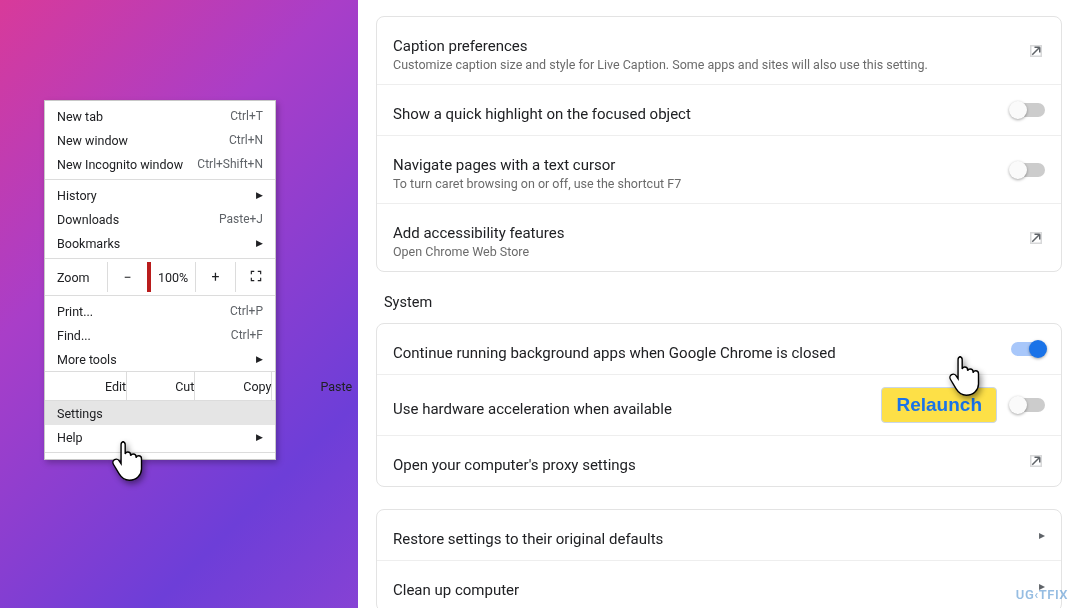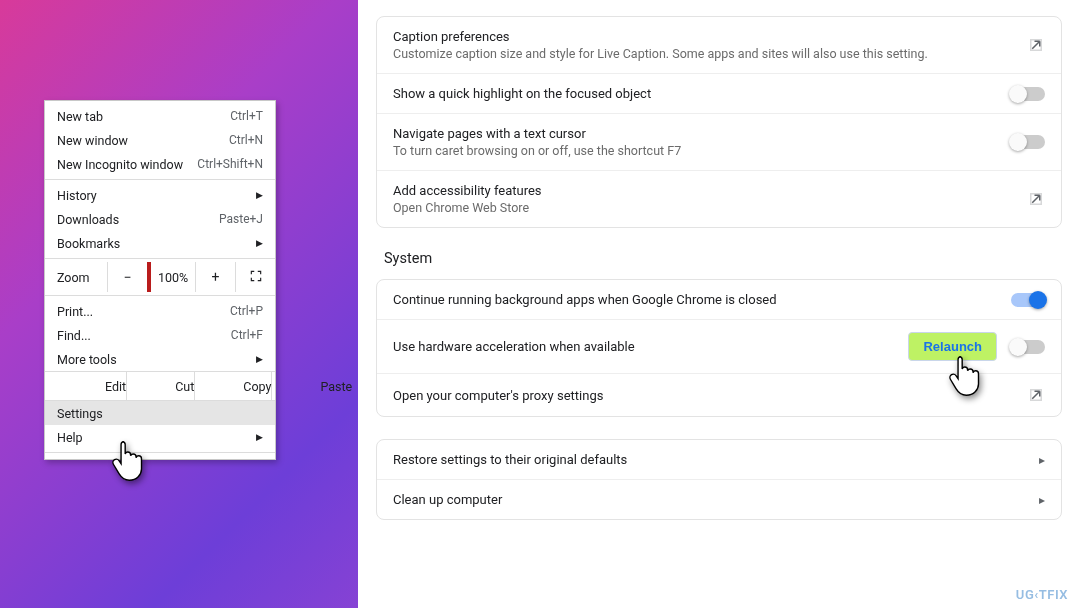--- a/index.html
+++ b/index.html
@@ -29,22 +29,23 @@
   .row {
     display: flex;
     align-items: center;
     padding: 12px 16px;
     border-top: 1px solid #eee;
     position: relative;
   }
   .row:first-child { border-top: none; }
   .row .txt { flex: 1; }
   .row .ttl {
-    font-size: 13px;
+    font-size: 15px;
     color: #202124;
+    margin-top: 8px;
   }
   .row .sub {
     font-size: 12.5px;
     color: #6b6b6b;
     margin-top: 2px;
   }
   .row .icon-ext {
     width: 18px; height: 18px;
     color: #5f6368;
     flex-shrink: 0;
@@ -77,22 +78,22 @@
     background: #fff;
     box-shadow: 0 1px 3px rgba(0,0,0,.35);
   }
   .toggle.off { background: #ccc; }
   .toggle.off::after { left: -2px; background: #fafafa; }
   .toggle.on { background: #a8c7fa; }
   .toggle.on::after { left: 18px; background: #1a73e8; }
   .relaunch-btn {
     border: 1px solid #c9d6ea;
     color: #1a73e8;
-    background: #bef264;
-    font-size: 13px;
+    background: #fde047;
+    font-size: 19px;
     font-weight: 600;
     padding: 6px 14px;
     border-radius: 4px;
     margin-left: 10px;
   }
 
   
   .context-menu {
     position: absolute;
     left: 44px; top: 100px;

